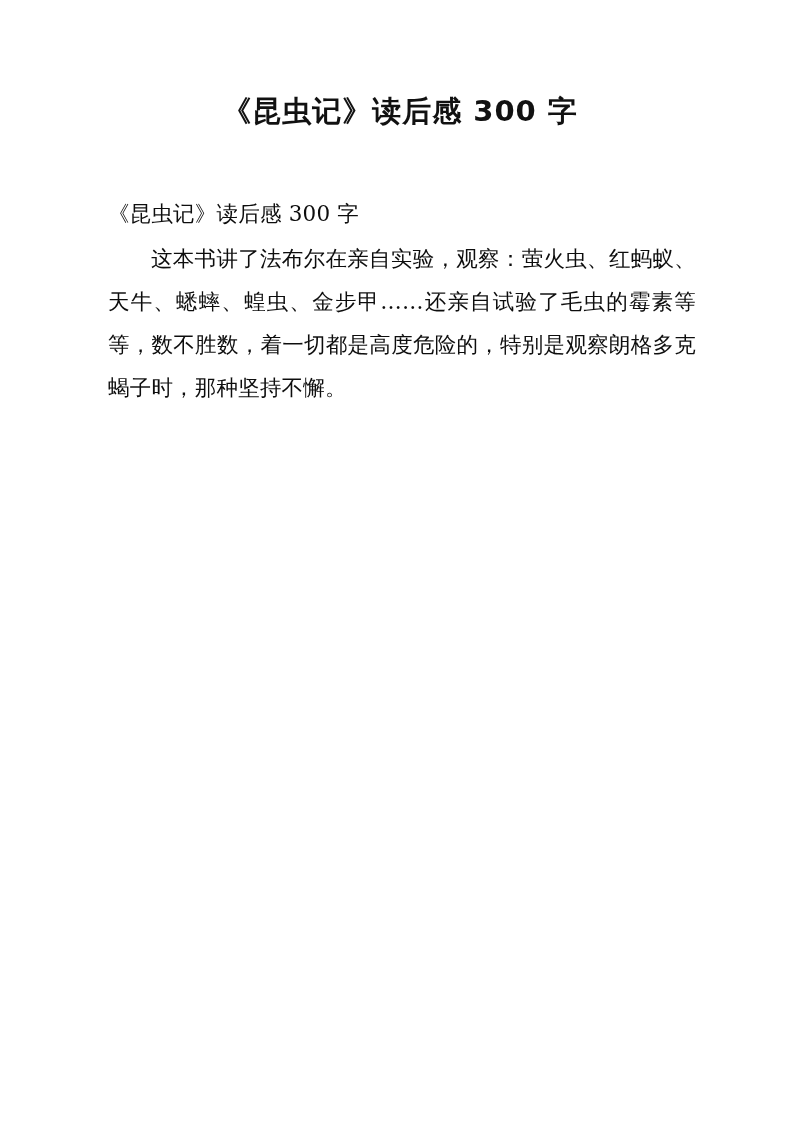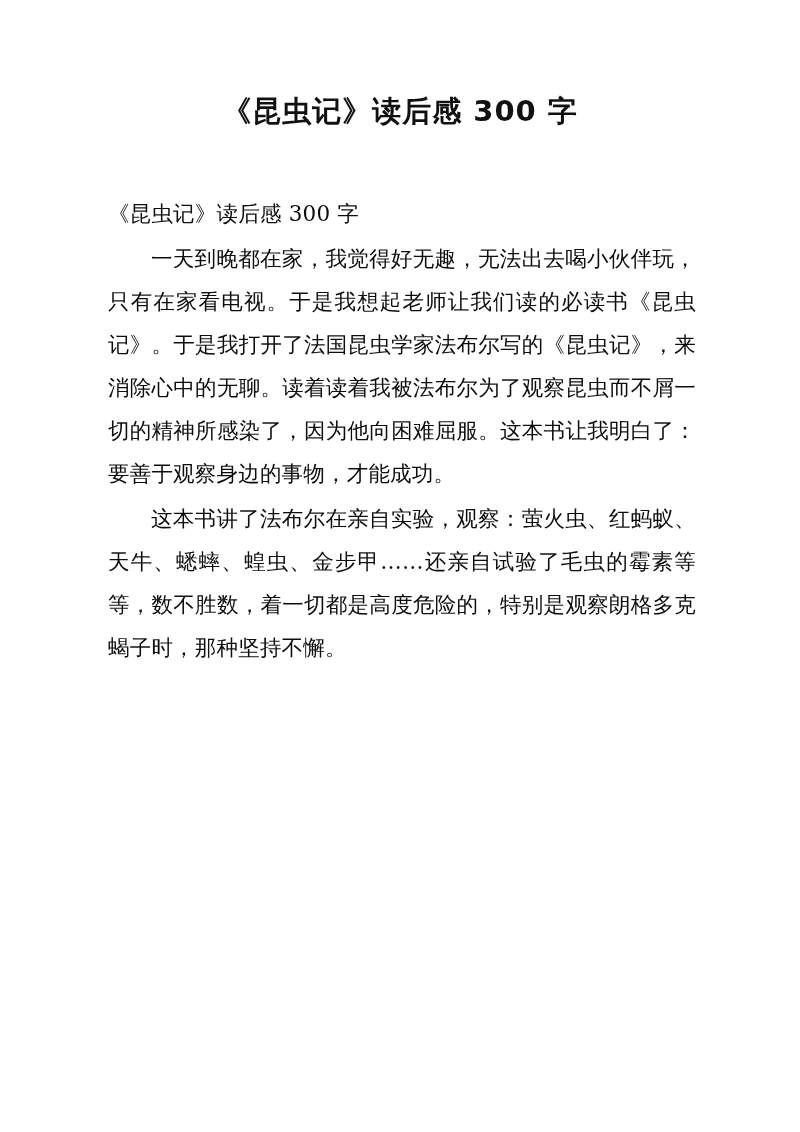--- a/index.html
+++ b/index.html
@@ -56,17 +56,16 @@
 </style>
 </head>
 <body>
 
 <div class="page">
 
   <h1 class="doc-title">《昆虫记》读后感 300 字</h1>
 
   <div class="body-block">
     <p class="para">《昆虫记》读后感 300 字</p>
-    <p class="para indent">一天到晚都在家，我觉得好无趣，无法出去喝小伙伴玩，只有在家看电视。于是我想起老师让我们读的必读书《昆虫记》。于是我打开了法国昆虫学家法布尔写的《昆虫记》，来消除心中的无聊。读着读着我被法布尔为了观察昆虫而不屑一切的精神所感染了，因为他向困难屈服。这本书让我明白了：要善于观察身边的事物，才能成功。</p>
     <p class="para indent">这本书讲了法布尔在亲自实验，观察：萤火虫、红蚂蚁、天牛、蟋蟀、蝗虫、金步甲……还亲自试验了毛虫的霉素等等，数不胜数，着一切都是高度危险的，特别是观察朗格多克蝎子时，那种坚持不懈。</p>
   </div>
 
 </div>
 
 </body></html>

